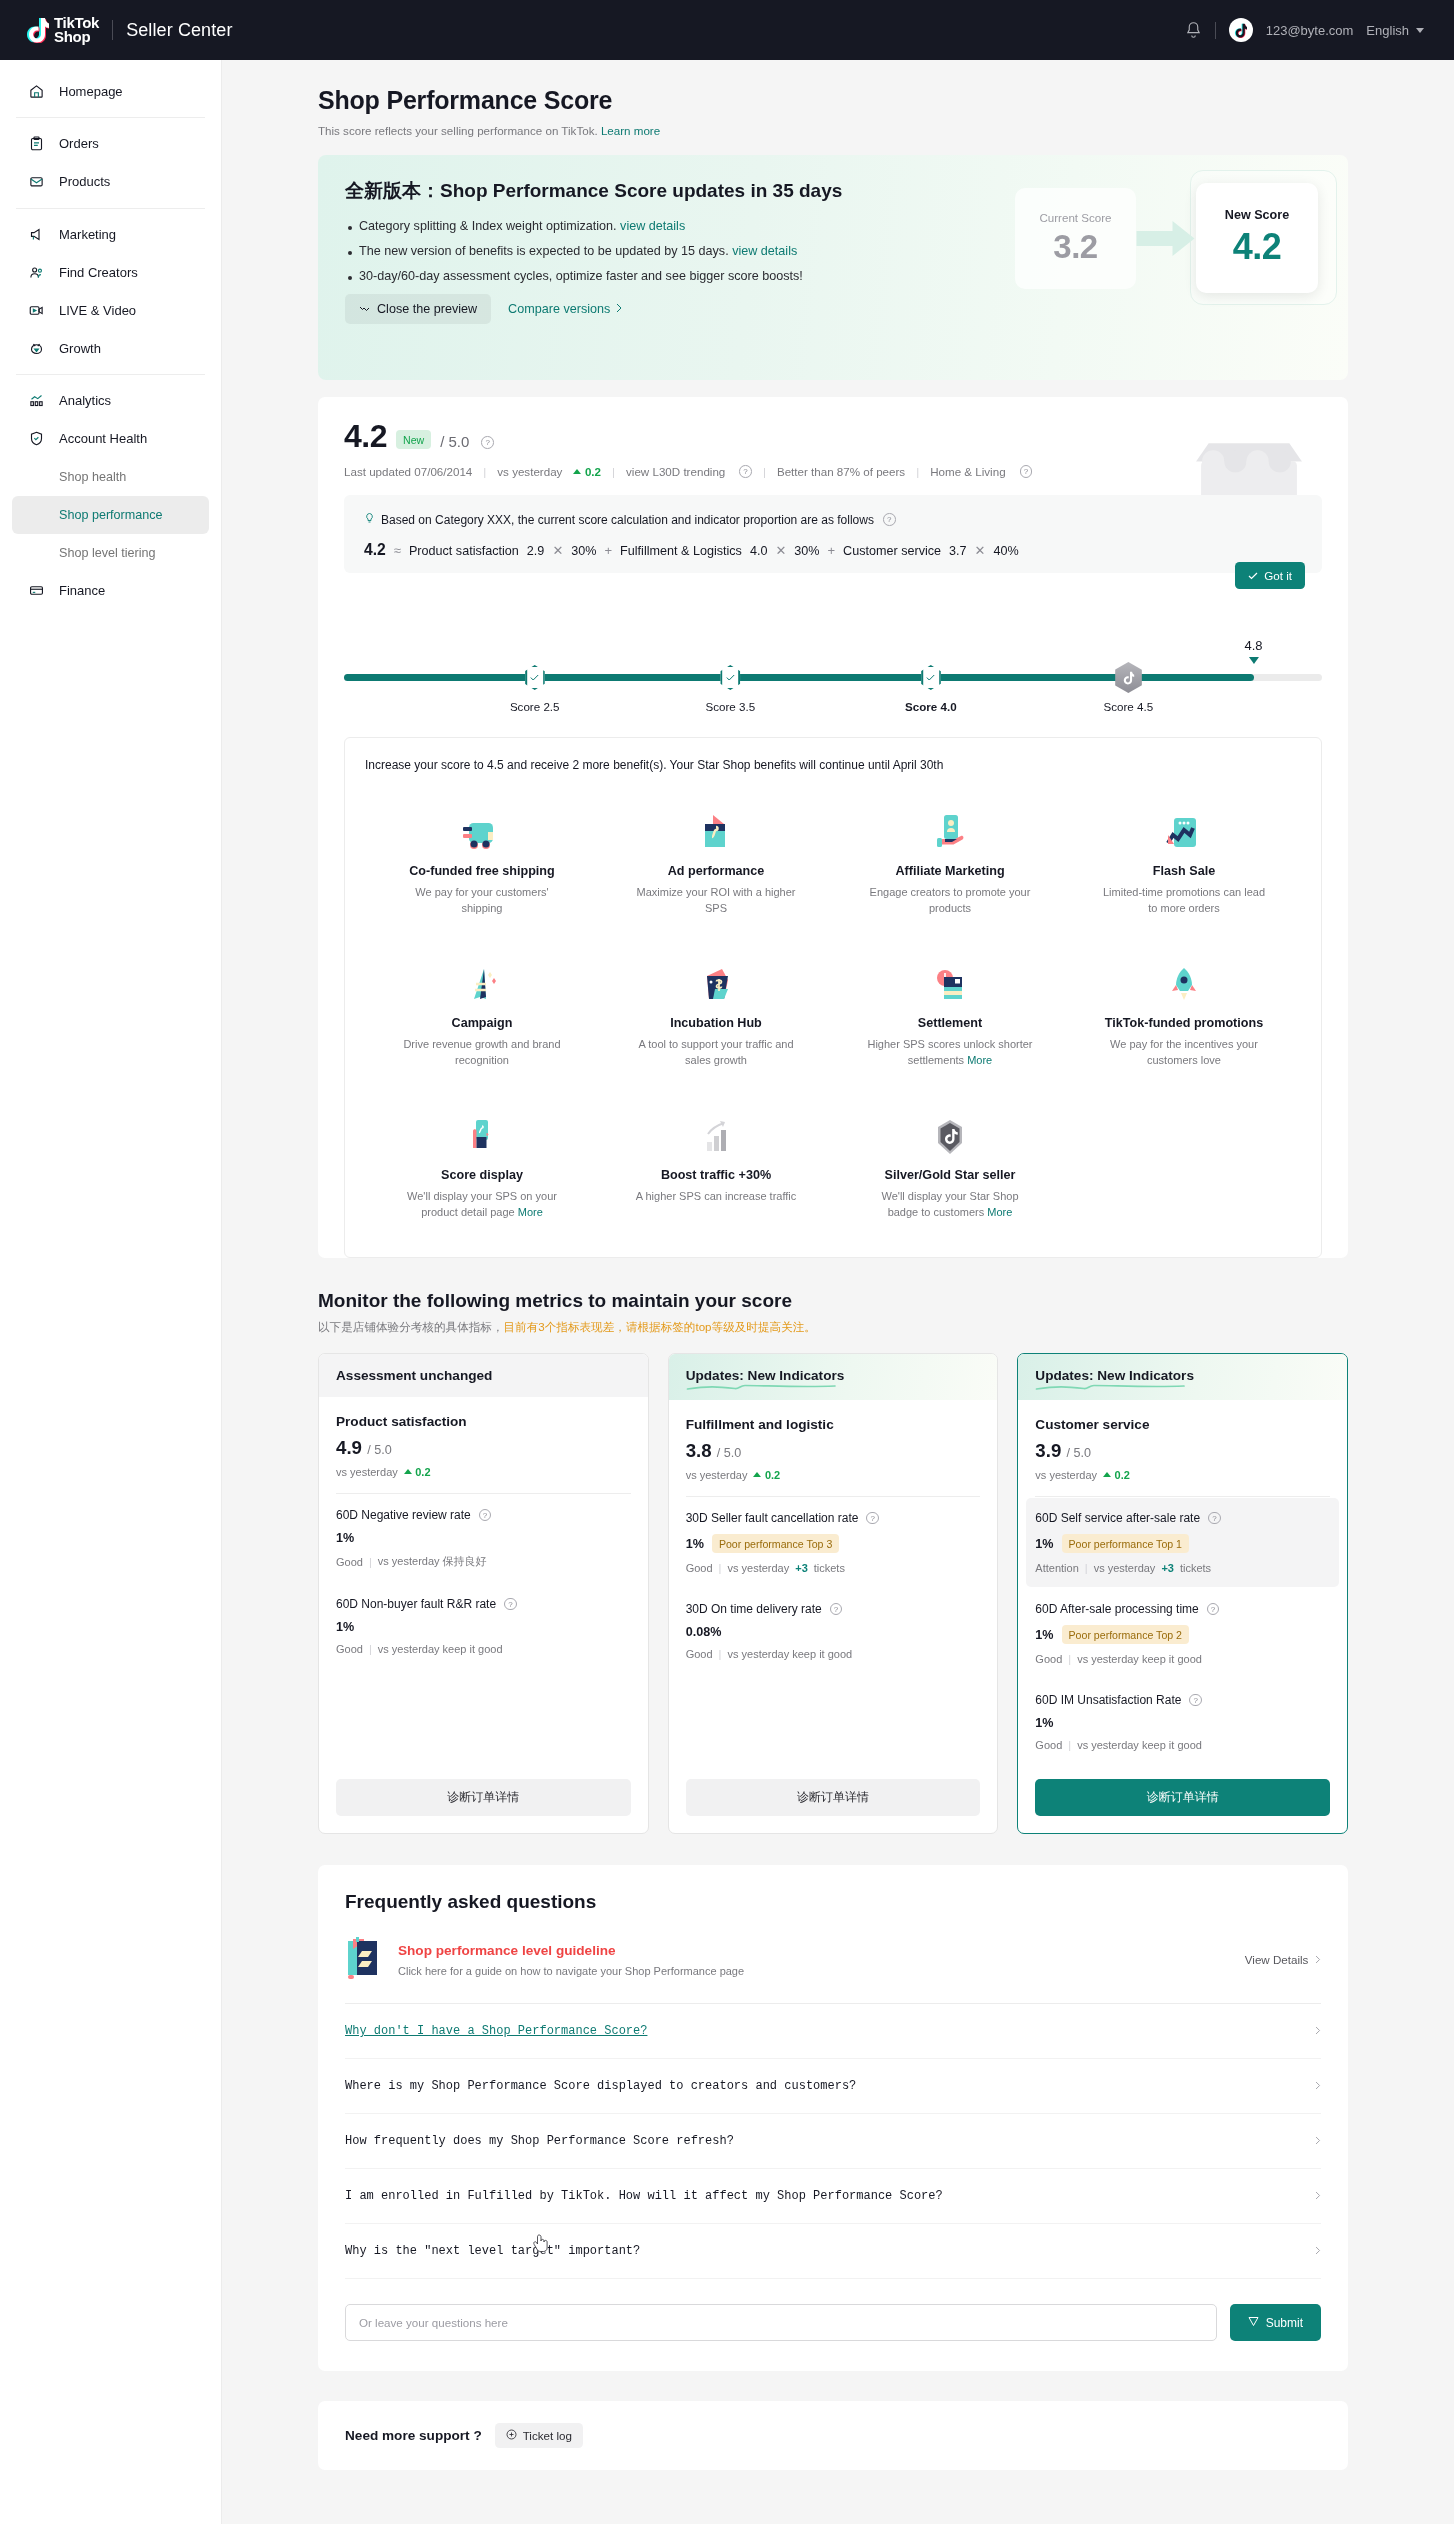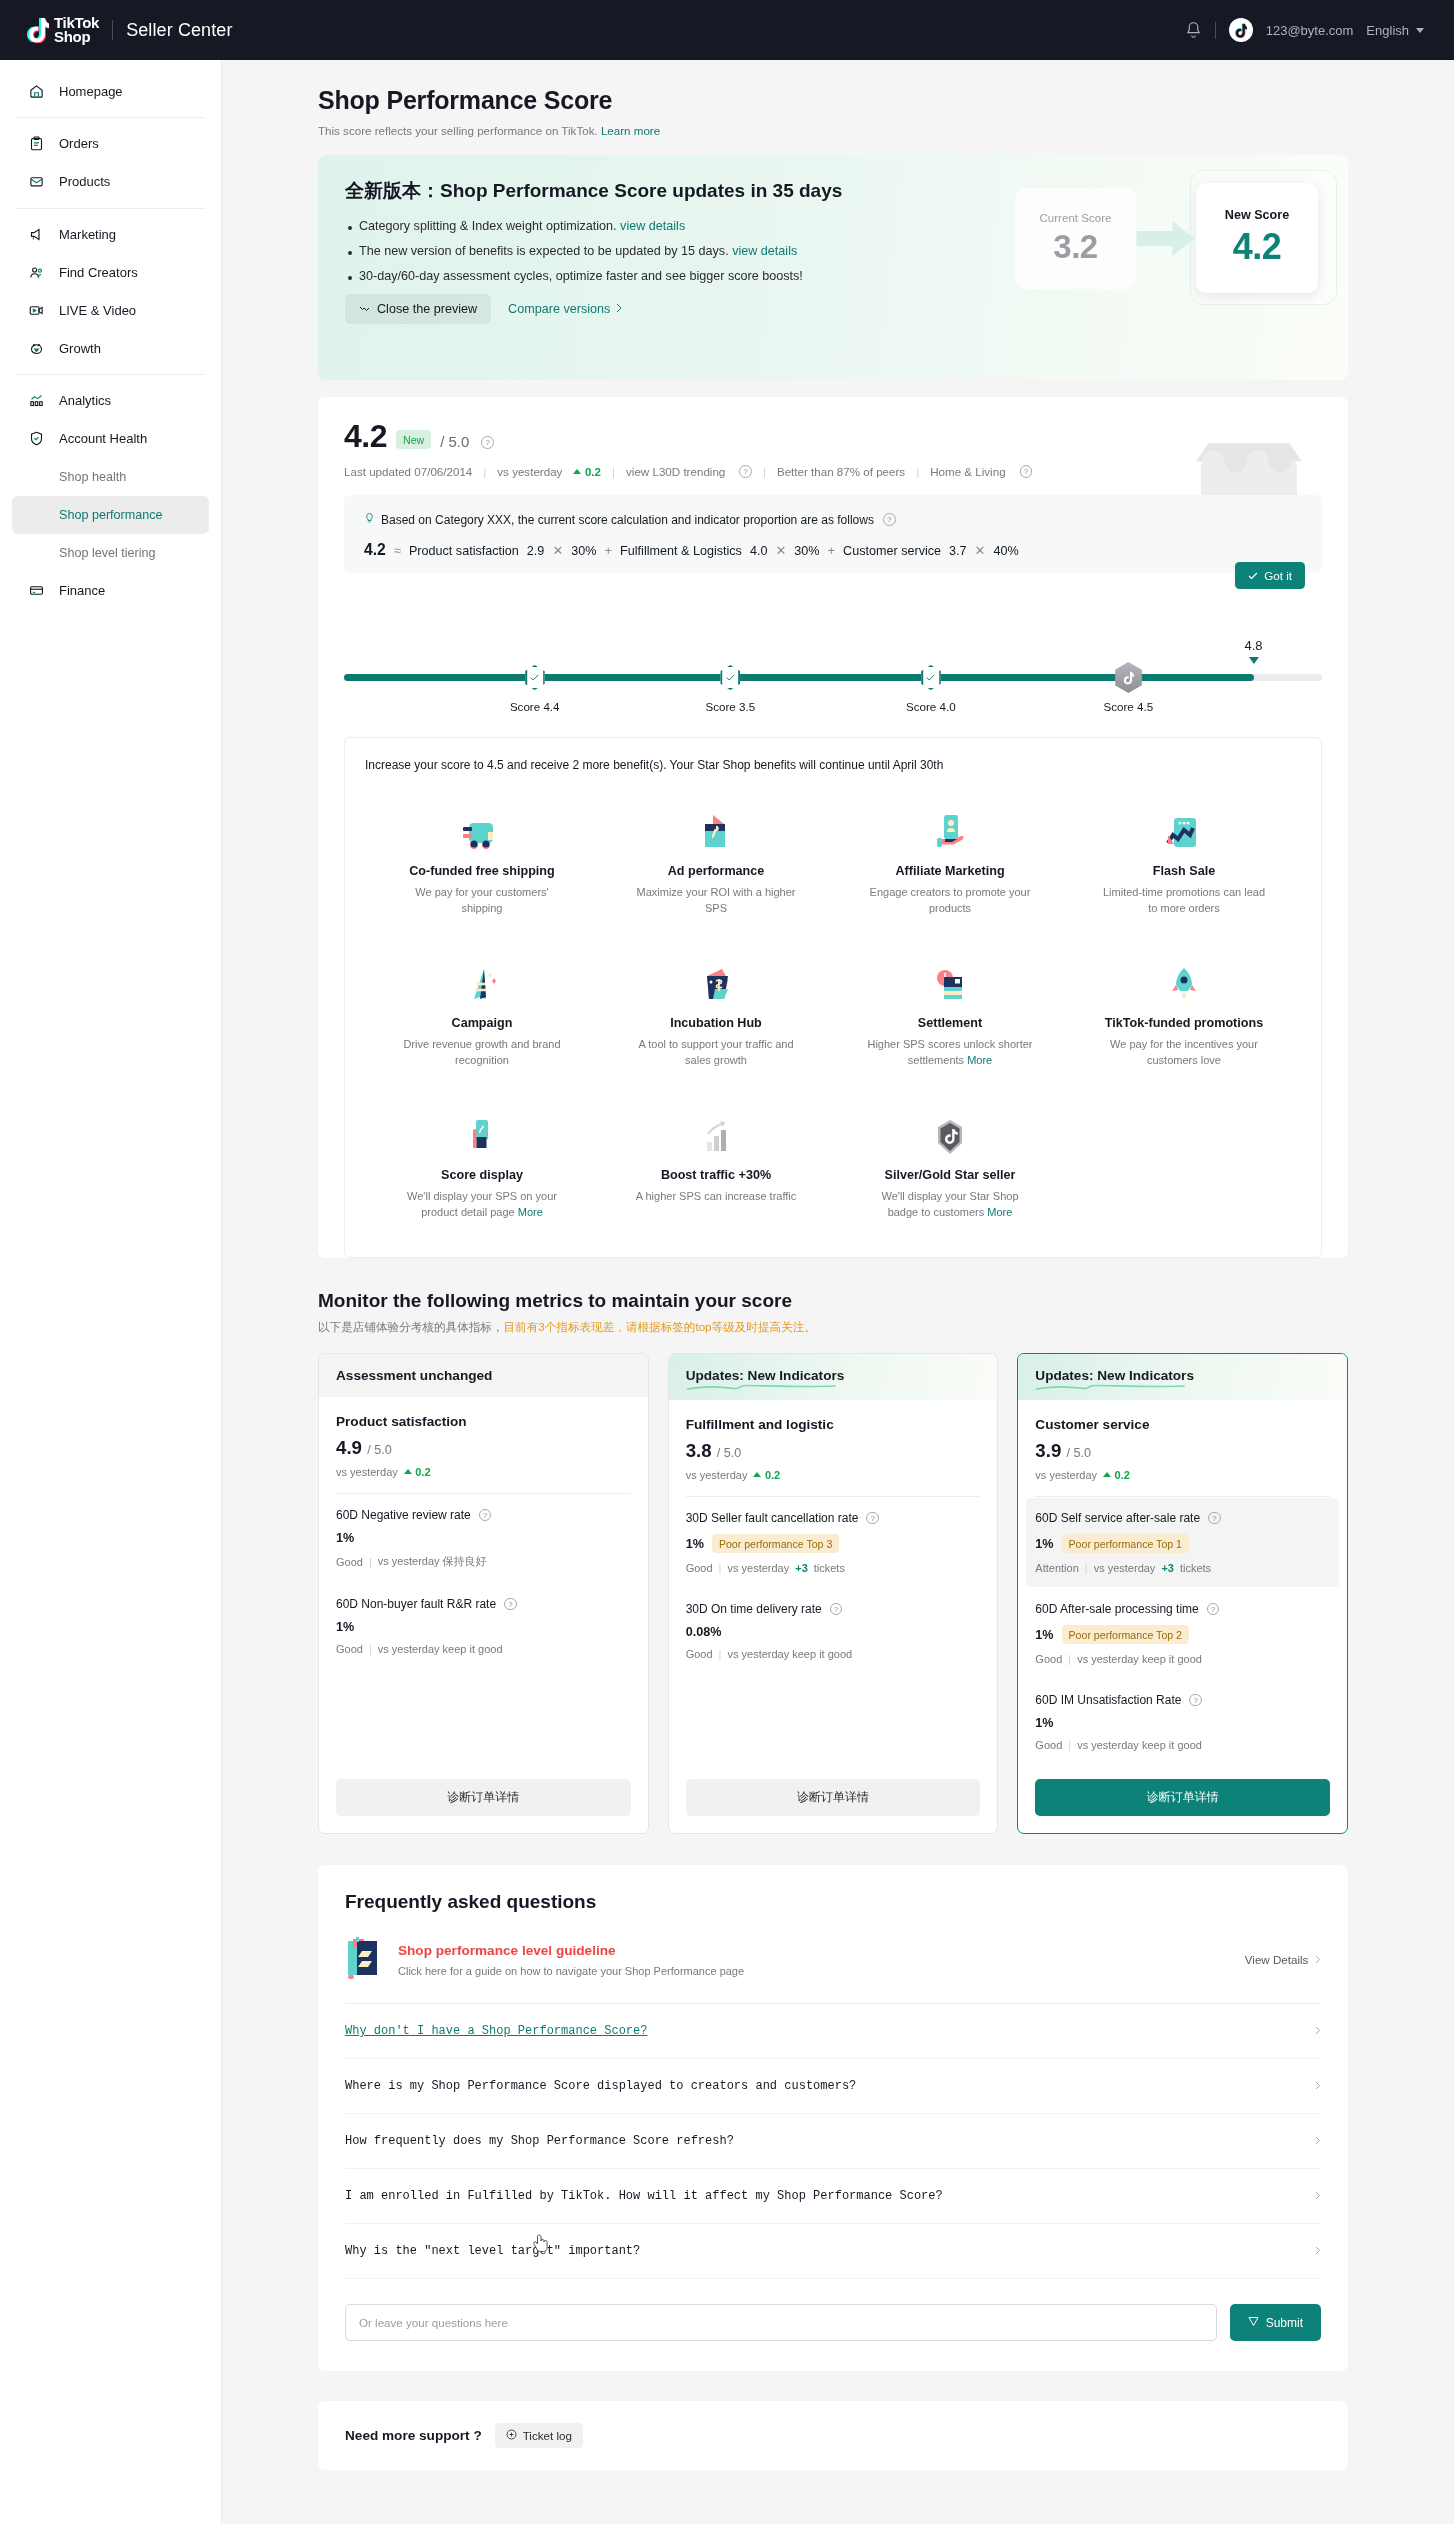--- a/index.html
+++ b/index.html
@@ -519,33 +519,33 @@
         <div class="track-fill" id="track-fill" style="width: 93%;"></div>
 
         <div class="milestone" id="ms0" style="left: 19.5%;">
           <div class="hex">
             <div class="hex-inner">
               <svg width="9" height="7" viewBox="0 0 18 14" fill="none" stroke="#0d7a72" stroke-width="2">
                   <path d="M1 7l5 5 10-10"></path>
                 </svg>
             </div>
           </div>
-          <div class="ms-label">Score 4.4</div>
+          <div class="ms-label">Score 2.5</div>
         </div>
         <div class="milestone" id="ms1" style="left: 39.5%;">
           <div class="hex">
             <div class="hex-inner">
               <svg width="9" height="7" viewBox="0 0 18 14" fill="none" stroke="#0d7a72" stroke-width="2">
                   <path d="M1 7l5 5 10-10"></path>
                 </svg>
             </div>
           </div>
           <div class="ms-label">Score 3.5</div>
         </div>
-        <div class="milestone" id="ms2" style="left: 60%;">
+        <div class="milestone" id="ms2" style="left: 60%; font-weight: bold;">
           <div class="hex">
             <div class="hex-inner">
               <svg width="9" height="7" viewBox="0 0 18 14" fill="none" stroke="#0d7a72" stroke-width="2">
                   <path d="M1 7l5 5 10-10"></path>
                 </svg>
             </div>
           </div>
           <div class="ms-label">Score 4.0</div>
         </div>
         <div class="milestone" id="ms3" style="top: 19px; left: 80.2%;">

